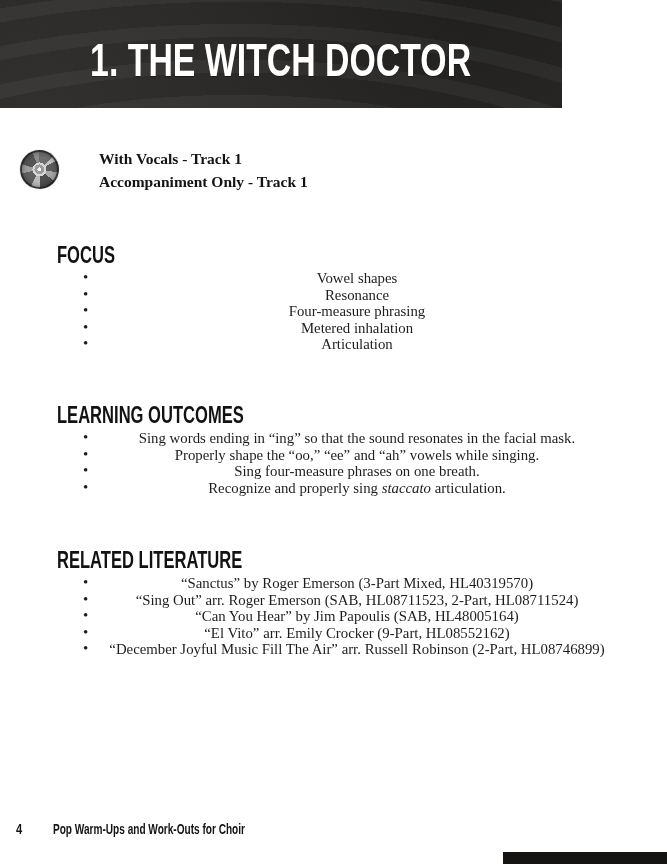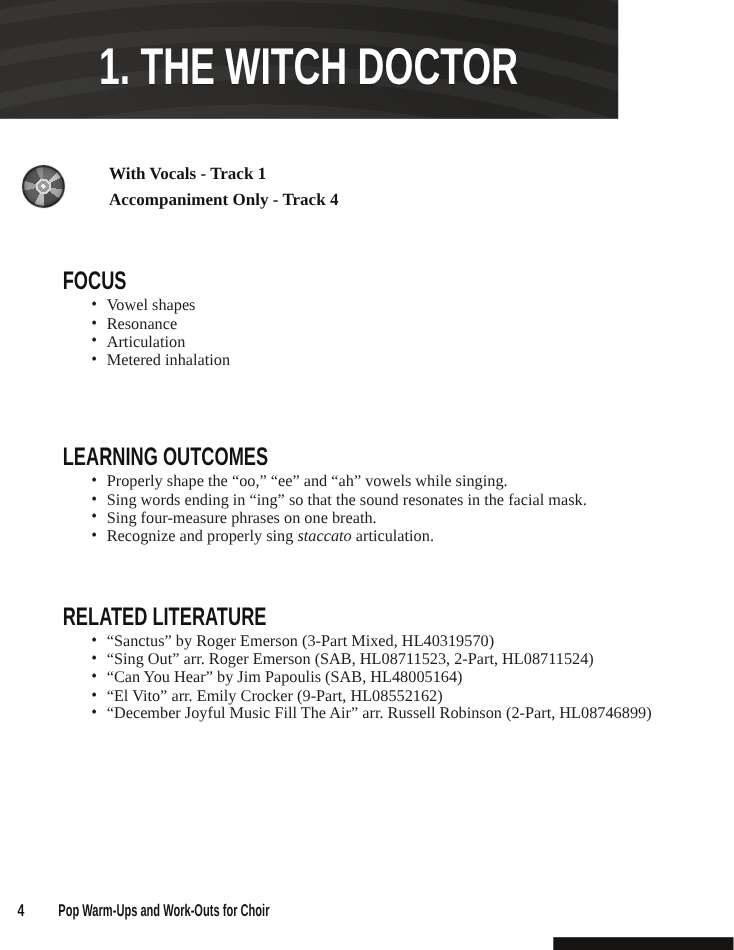--- a/index.html
+++ b/index.html
@@ -76,20 +76,21 @@
     white-space:nowrap;
     transform:scaleX(0.72);
     transform-origin:left center;
   }
   .bullet-list {
     list-style:none;
     margin:2px 0 0 0; padding:0;
     font-size:14.8px;
     line-height:16.6px;
     color:#1d1d1d;
+    text-align:center;
   }
   .bullet-list li { position:relative; padding-left:40px; }
   .bullet-list li::before {
     content:"\2022";
     position:absolute; left:26px; top:-1px;
     font-size:15px;
   }
   .bullet-list em { }
 
   #section-focus      { top:242px; }
@@ -126,39 +127,40 @@
 <body>
 
 <div class="band">
   <div class="band-title">1. THE WITCH DOCTOR</div>
 </div>
 
 <div class="audio">
   <div class="cd"></div>
   <div class="audio-lines">
     <div>With Vocals - Track 1</div>
-    <div>Accompaniment Only - Track 4</div>
+    <div>Accompaniment Only - Track 1</div>
   </div>
 </div>
 
 <div class="section" id="section-focus">
   <h2 class="section-heading">FOCUS</h2>
   <ul class="bullet-list">
       <li>Vowel shapes</li>
       <li>Resonance</li>
+      <li>Four-measure phrasing</li>
+      <li>Metered inhalation</li>
       <li>Articulation</li>
-      <li>Metered inhalation</li>
     </ul>
 </div>
 
 <div class="section" id="section-outcomes">
   <h2 class="section-heading">LEARNING OUTCOMES</h2>
   <ul class="bullet-list">
+      <li>Sing words ending in “ing” so that the sound resonates in the facial mask.</li>
       <li>Properly shape the “oo,” “ee” and “ah” vowels while singing.</li>
-      <li>Sing words ending in “ing” so that the sound resonates in the facial mask.</li>
       <li>Sing four-measure phrases on one breath.</li>
       <li>Recognize and properly sing <em>staccato</em> articulation.</li>
     </ul>
 </div>
 
 <div class="section" id="section-literature">
   <h2 class="section-heading">RELATED LITERATURE</h2>
   <ul class="bullet-list">
       <li>“Sanctus” by Roger Emerson (3-Part Mixed, HL40319570)</li>
       <li>“Sing Out” arr. Roger Emerson (SAB, HL08711523, 2-Part, HL08711524)</li>

